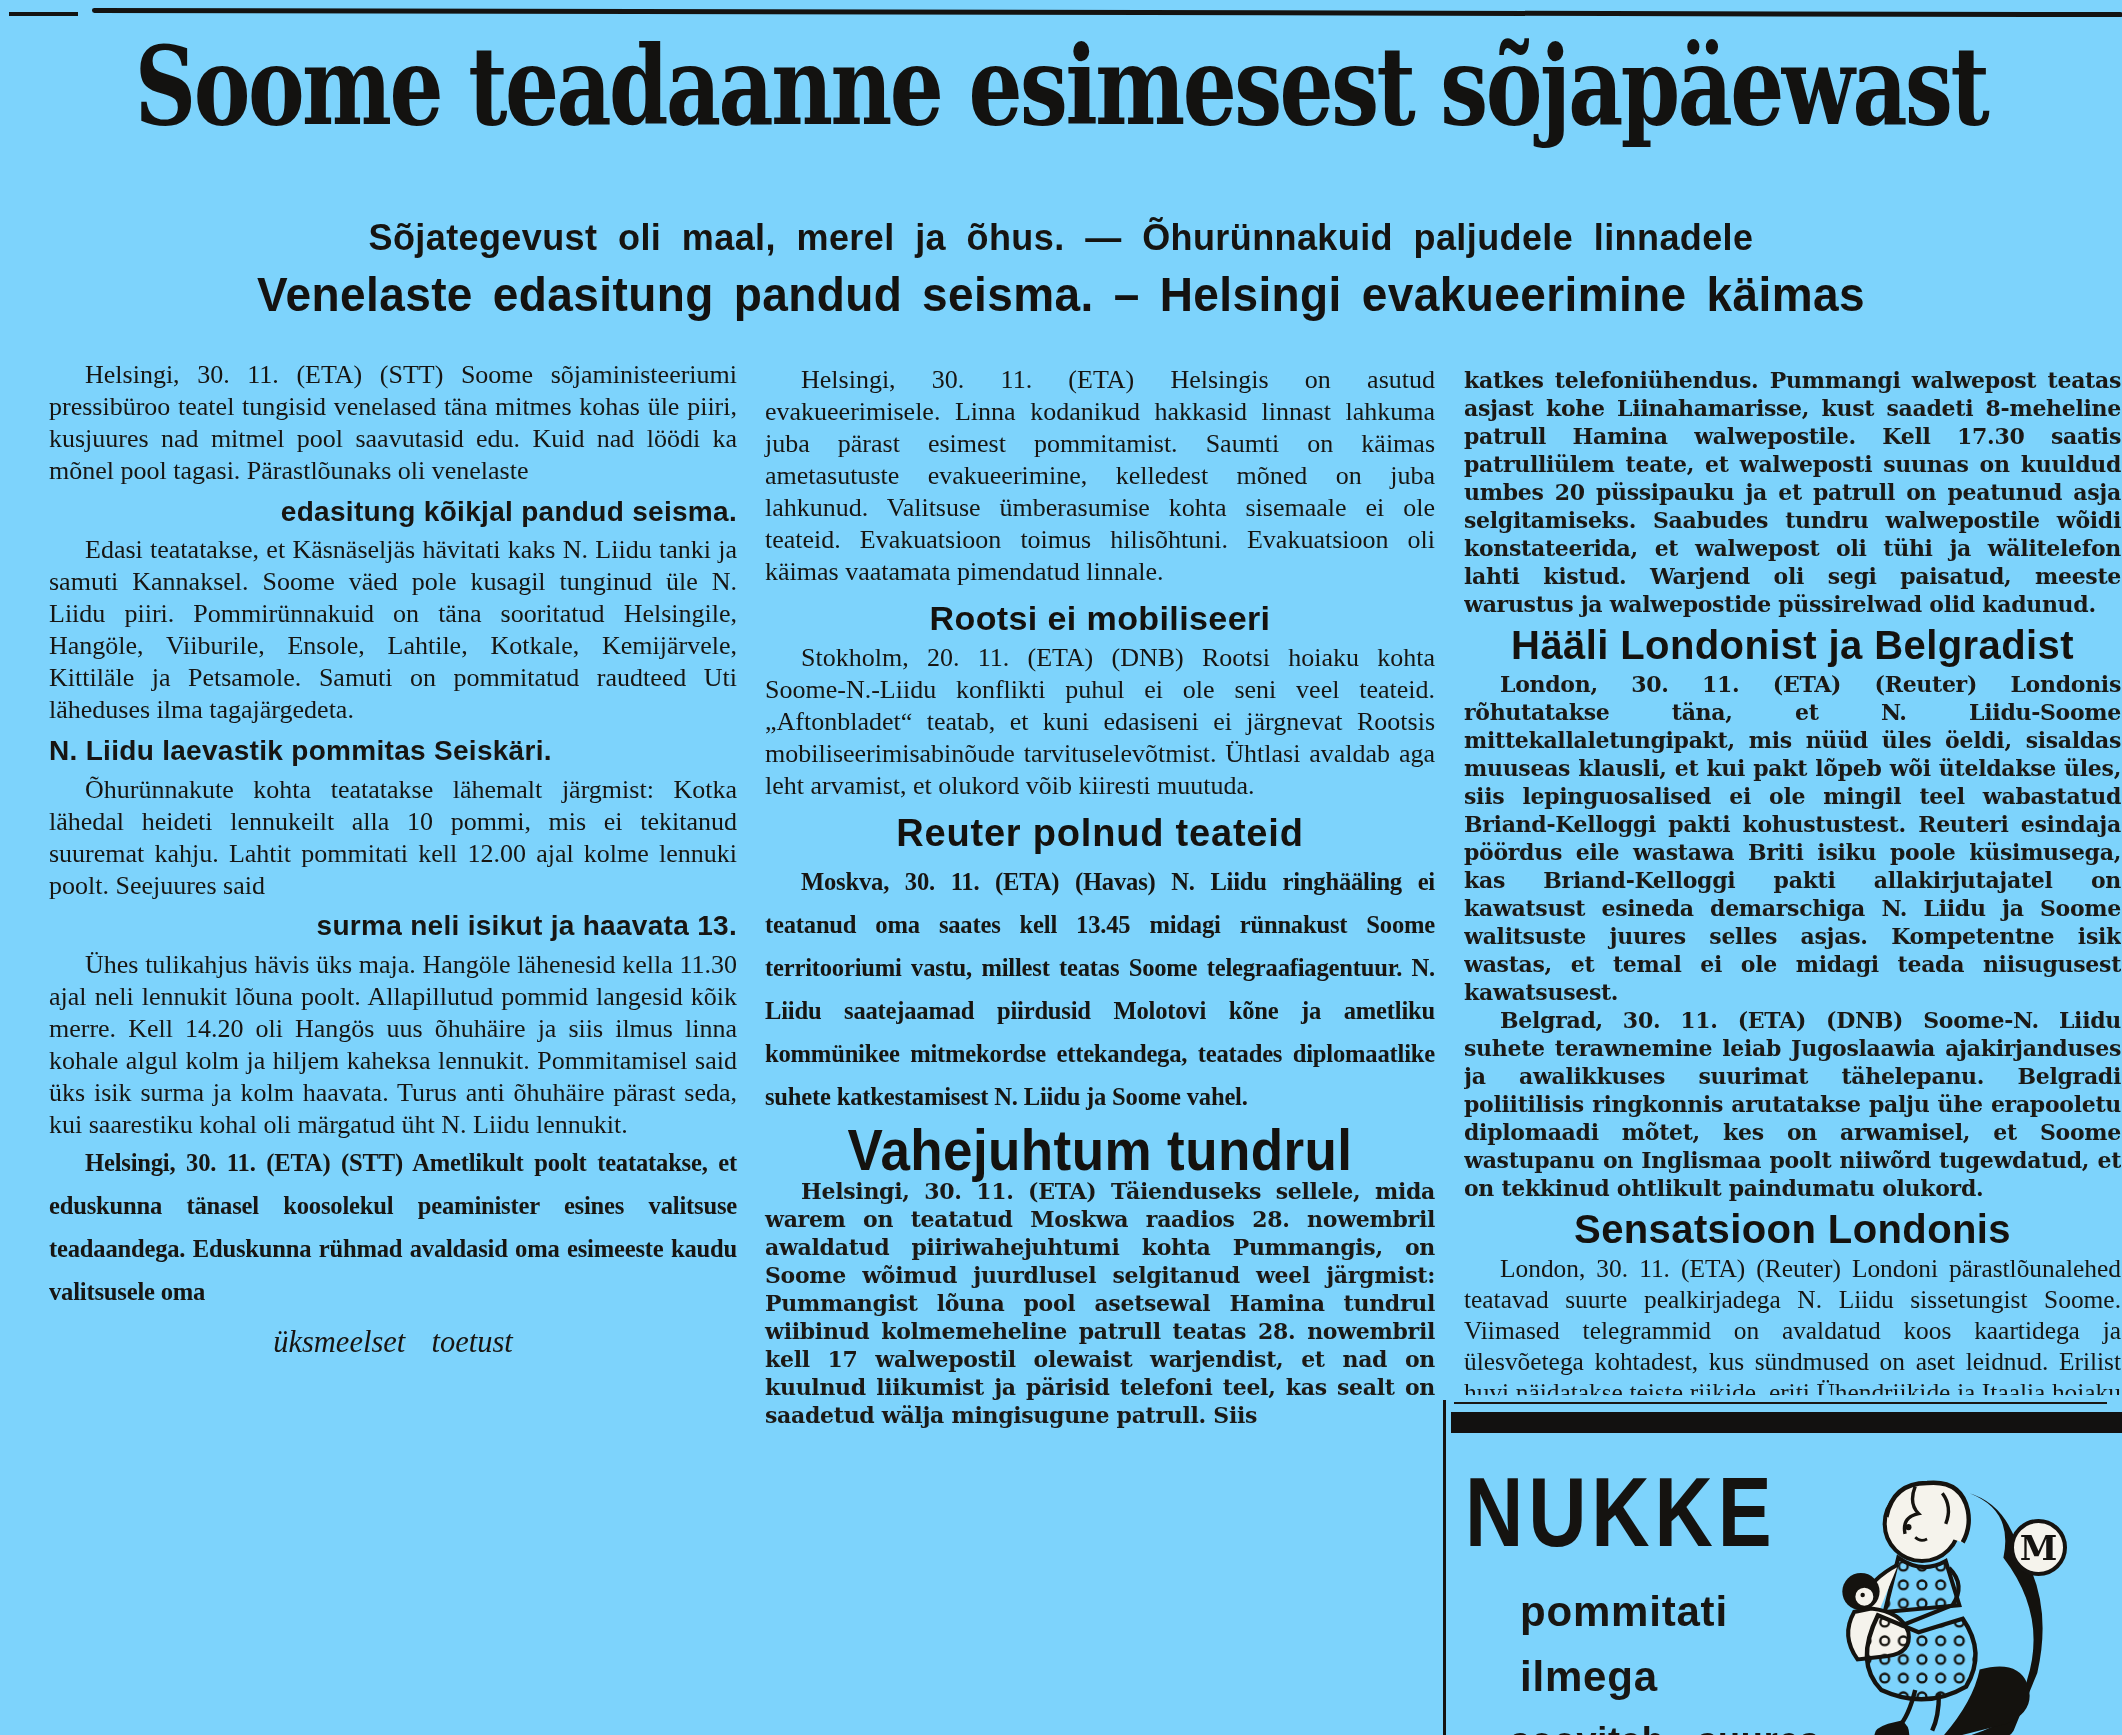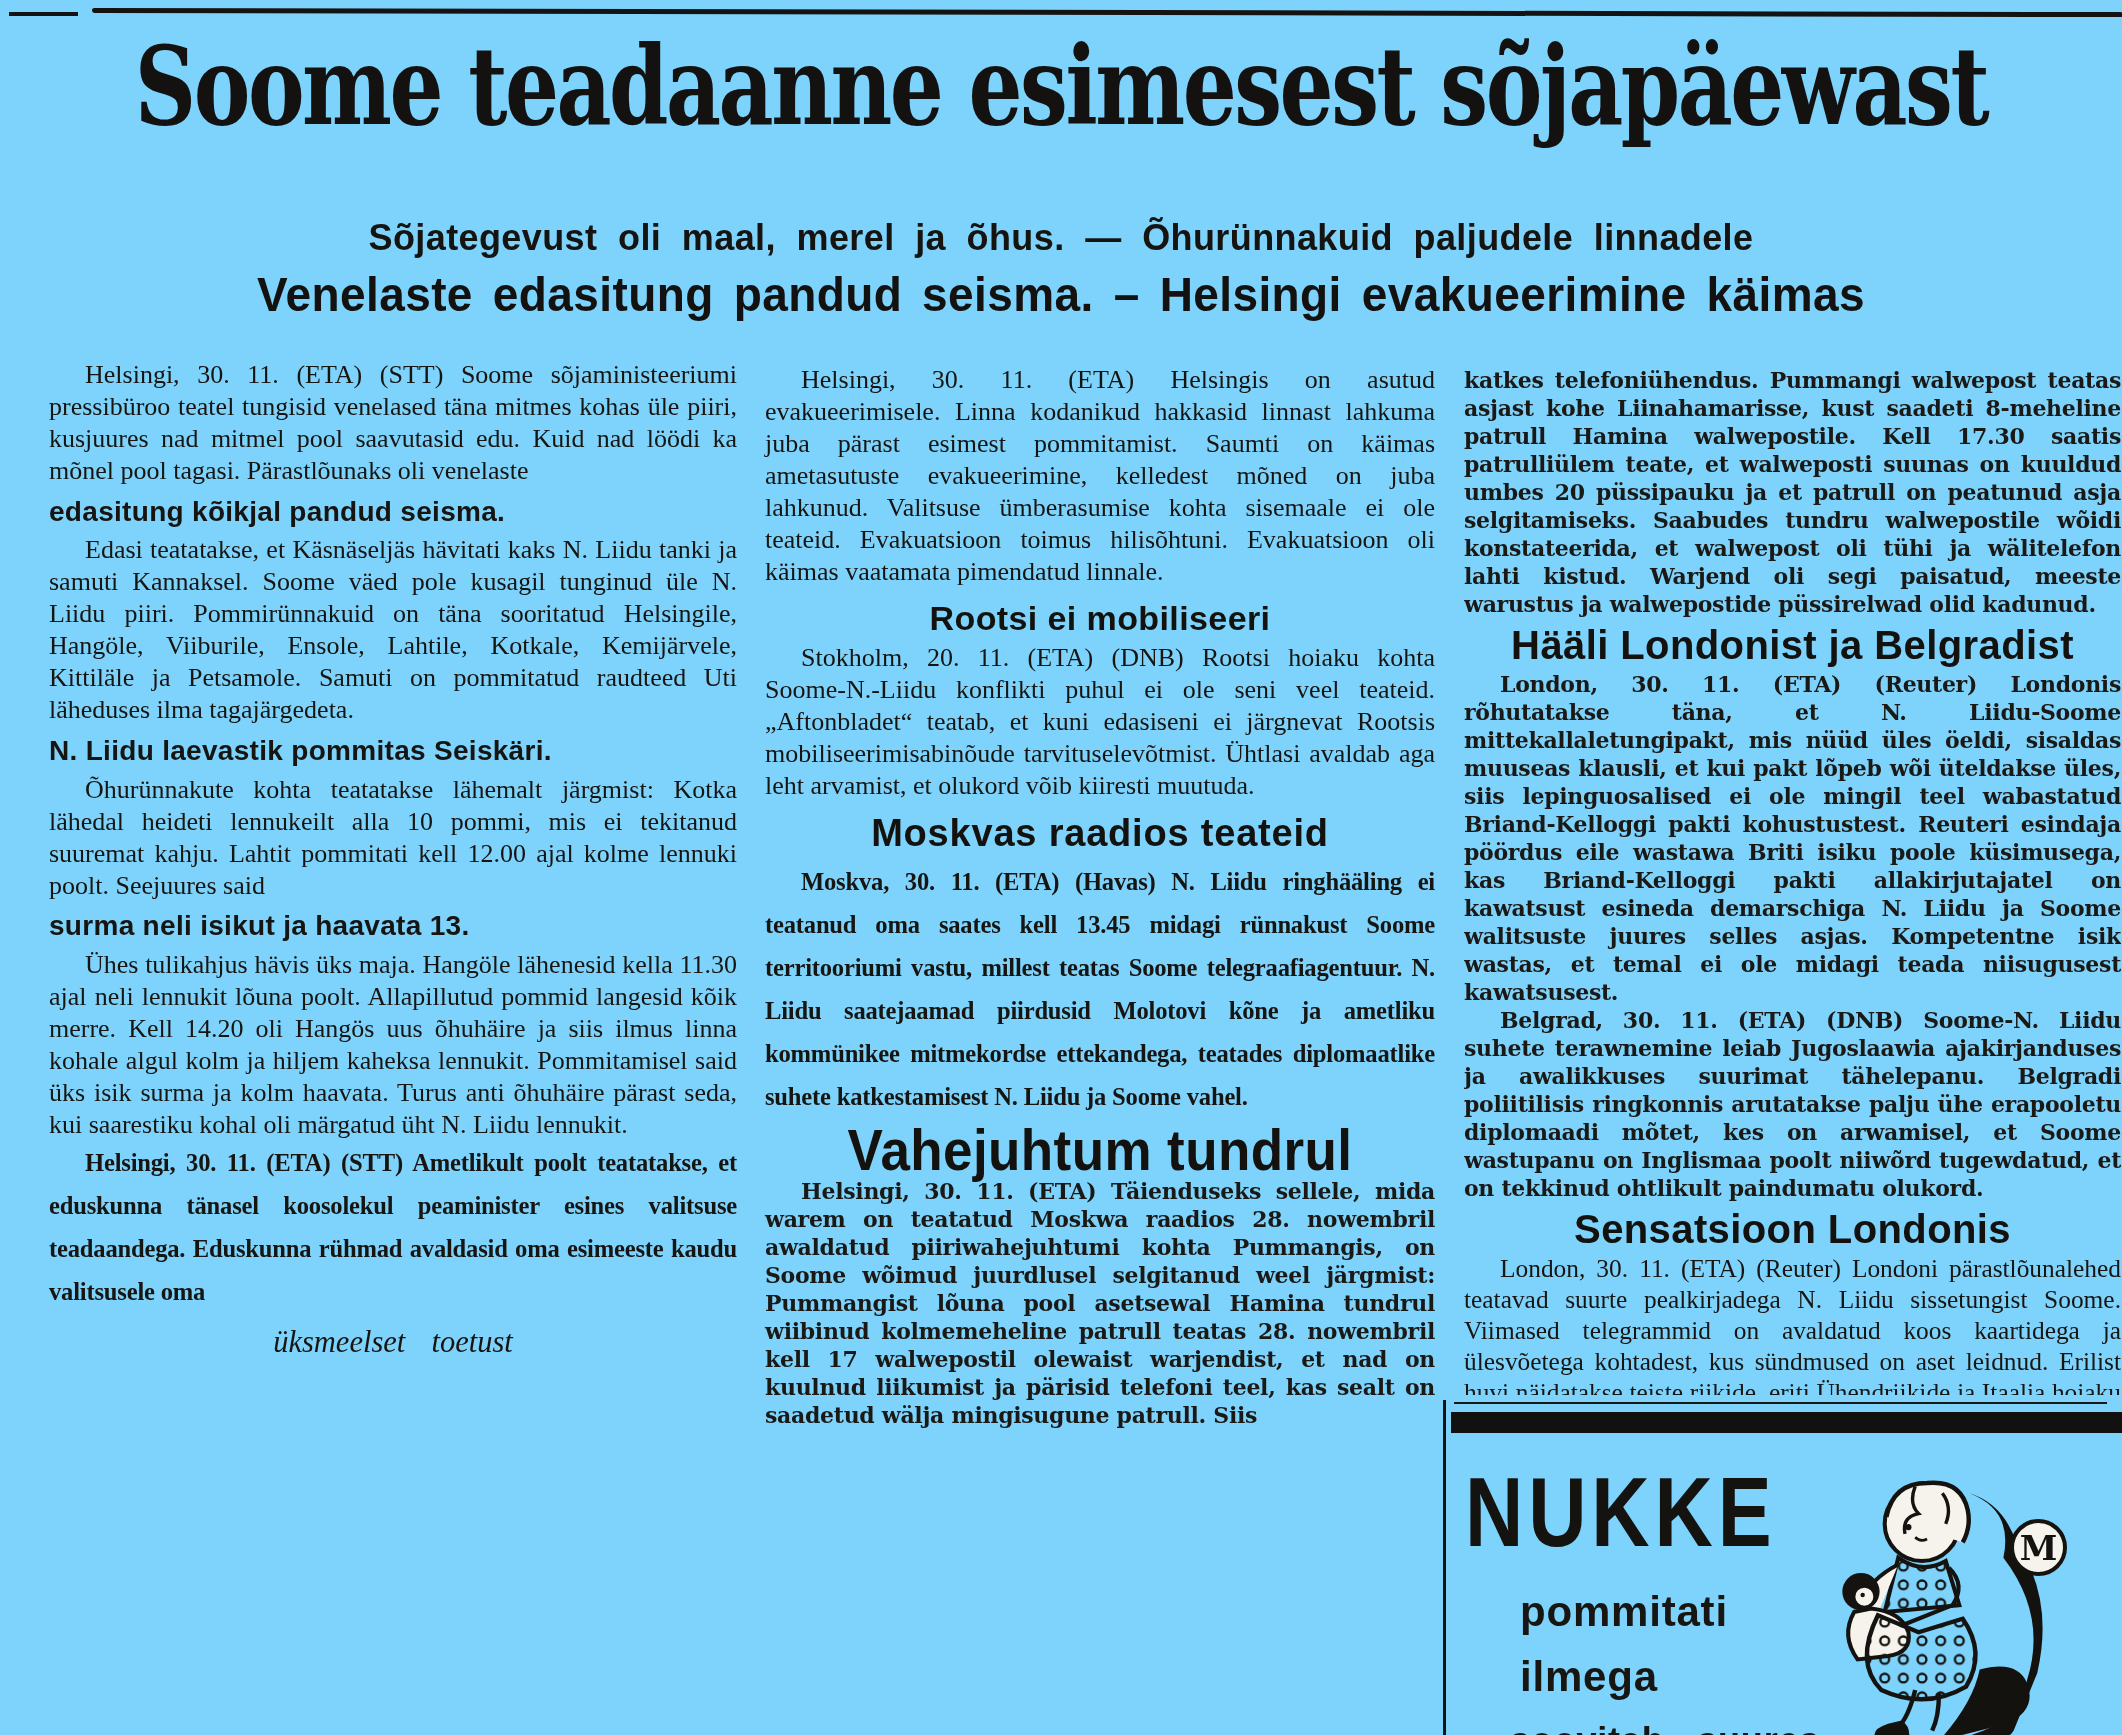--- a/index.html
+++ b/index.html
@@ -50,21 +50,21 @@
     font-family:"DejaVu Serif", serif;font-weight:bold;
     font-size:22px;line-height:28px;letter-spacing:-0.3px;color:#1b1916;
   }
   .closing{
     margin-top:13.6px;text-indent:0;text-align:center;
     font-style:italic;font-size:30.5px;word-spacing:18.6px;
   }
 
   .crosshead{
     font-family:"Liberation Sans", sans-serif;font-weight:bold;
-    font-size:28px;line-height:32px;text-align:left;text-indent:0;
+    font-size:28px;line-height:32px;text-align:right;text-indent:0;
     margin:8.5px 0 6.8px 0;letter-spacing:0.3px;
   }
   .crosshead.left{text-align:left;}
   .sec-head{
     font-family:"Liberation Sans", sans-serif;font-weight:bold;
     text-align:center;text-indent:0;letter-spacing:0.4px;color:#14120f;
   }
   .sec-head.m1{font-size:34px;margin:13.6px 0 8.5px 0;}
   .sec-head.m2{font-size:38px;margin:15.3px 0 10.2px 0;letter-spacing:0.8px;}
   .sec-head.big{font-size:53px;margin:17px 0 10.2px 0;transform:scaleY(1.08);transform-origin:center;}
@@ -117,21 +117,21 @@
     <p class="crosshead">surma neli isikut ja haavata 13.</p>
     <p class="para">Ühes tulikahjus hävis üks maja. Hangöle lähenesid kella 11.30 ajal neli lennukit lõuna poolt. Allapillutud pommid langesid kõik merre. Kell 14.20 oli Hangös uus õhuhäire ja siis ilmus linna kohale algul kolm ja hiljem kaheksa lennukit. Pommitamisel said üks isik surma ja kolm haavata. Turus anti õhuhäire pärast seda, kui saarestiku kohal oli märgatud üht N. Liidu lennukit.</p>
     <p class="para small-bold">Helsingi, 30. 11. (ETA) (STT) Ametlikult poolt teatatakse, et eduskunna tänasel koosolekul peaminister esines valitsuse teadaandega. Eduskunna rühmad avaldasid oma esimeeste kaudu valitsusele oma</p>
     <p class="closing">üksmeelset toetust</p>
   </div>
 
   <div class="col" id="col2">
     <p class="para">Helsingi, 30. 11. (ETA) Helsingis on asutud evakueerimisele. Linna kodanikud hakkasid linnast lahkuma juba pärast esimest pommitamist. Saumti on käimas ametasutuste evakueerimine, kelledest mõned on juba lahkunud. Valitsuse ümberasumise kohta sisemaale ei ole teateid. Evakuatsioon toimus hilisõhtuni. Evakuatsioon oli käimas vaatamata pimendatud linnale.</p>
     <p class="sec-head m1">Rootsi ei mobiliseeri</p>
     <p class="para">Stokholm, 20. 11. (ETA) (DNB) Rootsi hoiaku kohta Soome-N.-Liidu konflikti puhul ei ole seni veel teateid. „Aftonbladet“ teatab, et kuni edasiseni ei järgnevat Rootsis mobiliseerimisabinõude tarvituselevõtmist. Ühtlasi avaldab aga leht arvamist, et olukord võib kiiresti muutuda.</p>
-    <p class="sec-head m2">Moskvas raadios teateid</p>
+    <p class="sec-head m2">Reuter polnud teateid</p>
     <p class="para small-bold">Moskva, 30. 11. (ETA) (Havas) N. Liidu ringhääling ei teatanud oma saates kell 13.45 midagi rünnakust Soome territooriumi vastu, millest teatas Soome telegraafiagentuur. N. Liidu saatejaamad piirdusid Molotovi kõne ja ametliku kommünikee mitmekordse ettekandega, teatades diplomaatlike suhete katkestamisest N. Liidu ja Soome vahel.</p>
     <p class="sec-head big">Vahejuhtum tundrul</p>
     <p class="para fraktur">Helsingi, 30. 11. (ETA) Täienduseks sellele, mida warem on teatatud Moskwa raadios 28. nowembril awaldatud piiriwahejuhtumi kohta Pummangis, on Soome wõimud juurdlusel selgitanud weel järgmist: Pummangist lõuna pool asetsewal Hamina tundrul wiibinud kolmemeheline patrull teatas 28. nowembril kell 17 walwepostil olewaist warjendist, et nad on kuulnud liikumist ja pärisid telefoni teel, kas sealt on saadetud wälja mingisugune patrull. Siis</p>
   </div>
 
   <div class="col" id="col3">
     <p class="para fraktur noindent">katkes telefoniühendus. Pummangi walwepost teatas asjast kohe Liinahamarisse, kust saadeti 8-meheline patrull Hamina walwepostile. Kell 17.30 saatis patrulliülem teate, et walweposti suunas on kuuldud umbes 20 püssipauku ja et patrull on peatunud asja selgitamiseks. Saabudes tundru walwepostile wõidi konstateerida, et walwepost oli tühi ja wälitelefon lahti kistud. Warjend oli segi paisatud, meeste warustus ja walwepostide püssirelwad olid kadunud.</p>
     <p class="sec-head r">Hääli Londonist ja Belgradist</p>
     <p class="para fraktur">London, 30. 11. (ETA) (Reuter) Londonis rõhutatakse täna, et N. Liidu-Soome mittekallaletungipakt, mis nüüd üles öeldi, sisaldas muuseas klausli, et kui pakt lõpeb wõi üteldakse üles, siis lepinguosalised ei ole mingil teel wabastatud Briand-Kelloggi pakti kohustustest. Reuteri esindaja pöördus eile wastawa Briti isiku poole küsimusega, kas Briand-Kelloggi pakti allakirjutajatel on kawatsust esineda demarschiga N. Liidu ja Soome walitsuste juures selles asjas. Kompetentne isik wastas, et temal ei ole midagi teada niisugusest kawatsusest.</p>
     <p class="para fraktur">Belgrad, 30. 11. (ETA) (DNB) Soome-N. Liidu suhete terawnemine leiab Jugoslaawia ajakirjanduses ja awalikkuses suurimat tähelepanu. Belgradi poliitilisis ringkonnis arutatakse palju ühe erapooletu diplomaadi mõtet, kes on arwamisel, et Soome wastupanu on Inglismaa poolt niiwõrd tugewdatud, et on tekkinud ohtlikult paindumatu olukord.</p>

